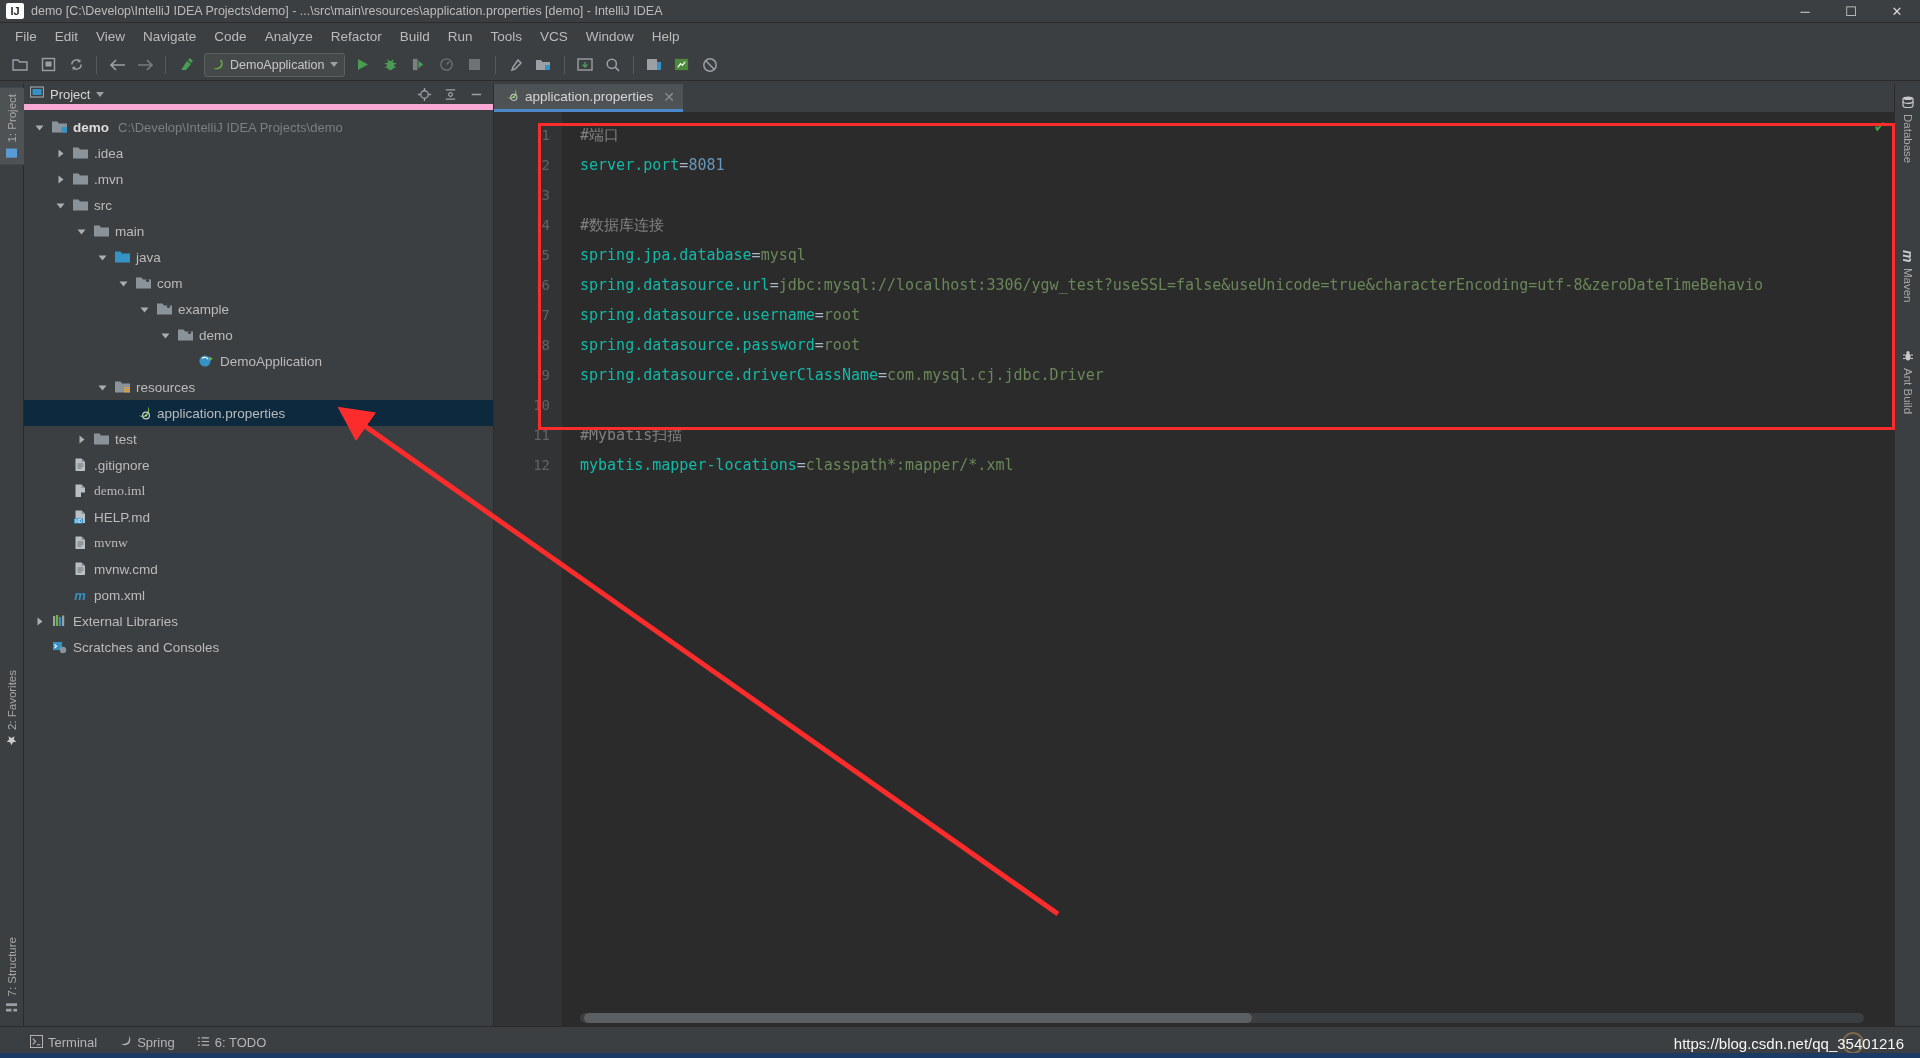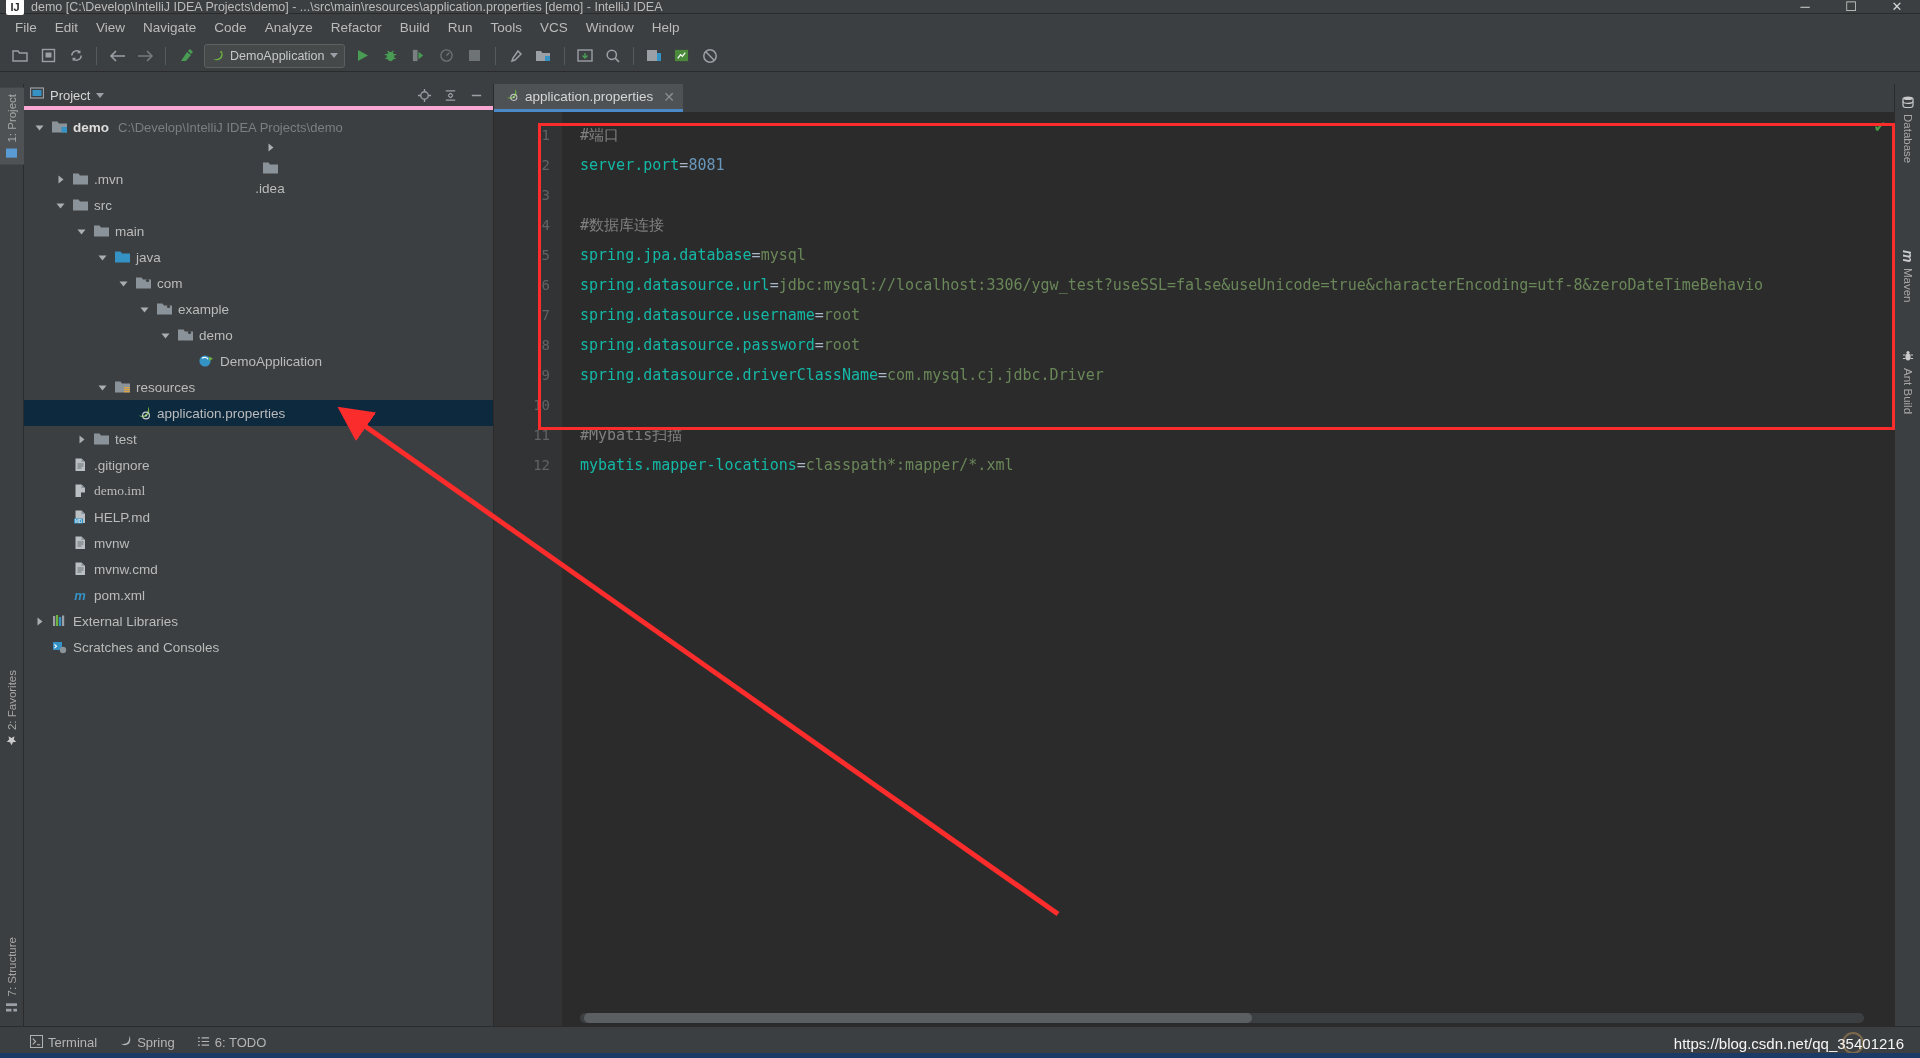--- a/index.html
+++ b/index.html
@@ -6,21 +6,21 @@
   html, body {
     width: 1920px; height: 1058px;
     background: #3c3f41;
     font-family: "Liberation Sans", sans-serif;
     overflow: hidden;
   }
   #app { position: relative; width: 1920px; height: 1058px; }
 
   
   .titlebar {
-    height: 14px; background: #3c3f41; display: flex; align-items: center;
+    height: 23px; background: #3c3f41; display: flex; align-items: center;
     border-bottom: 1px solid #2b2b2b;
   }
   .tb-logo {
     width: 18px; height: 16px; margin: 0 7px 0 6px; background: #ffffff;
     color: #2b2b2b; font-size: 11px; font-weight: bold; text-align: center;
     line-height: 16px; border-radius: 2px; flex: none;
   }
   .tb-title { color: #bbbbbb; font-size: 12.5px; white-space: nowrap; }
   .tb-win { margin-left: auto; display: flex; height: 26px; }
   .tb-btn {
@@ -79,21 +79,21 @@
     display: flex; align-items: center; gap: 6px; padding: 6px 0; white-space: nowrap;
   }
 
   
   .project {
     width: 470px; background: #3c3f41; display: flex; flex-direction: column;
     border-right: 1px solid #2b2b2b; flex: none;
   }
   .ph {
     height: 26px; display: flex; align-items: center; padding: 0 6px; gap: 6px;
-    border-bottom: 4px solid #f9a8d4;
+    border-bottom: 6px solid #f9a8d4;
   }
   .ph-title { color: #d6d6d6; font-size: 13px; }
   .ph-acts { margin-left: auto; display: flex; gap: 4px; align-items: center; }
   .ph-act { width: 22px; height: 20px; display: flex; align-items: center; justify-content: center; }
   .tree { flex: 1; overflow: hidden; padding-top: 4px; position: relative; }
   .row {
     height: 26px; display: flex; align-items: center; gap: 5px;
     padding-right: 6px; white-space: nowrap; font-size: 13.5px; color: #bbbbbb;
   }
   .row.sel { background: #0d293e; }
@@ -380,21 +380,21 @@
             </span>
             <span class="ico">
               <svg width="17" height="16" viewBox="0 0 17 16">
                 <path d="M1 2.5h5.5L8 4.5h8v9H1z" fill="#8a9399"></path>
                 <rect x="10.5" y="8" width="5.5" height="5.5" fill="#3592c4"></rect>
               </svg>
             </span>
             <span class="lbl">demo</span>
             <span class="sub">C:\Develop\IntelliJ IDEA Projects\demo</span>
           </div>
-          <div class="row" style="padding-left: 29px; flex-direction: column;">
+          <div class="row" style="padding-left: 29px;">
             <span class="arrow">
               <svg width="11" height="11" viewBox="0 0 11 11">
                 <path d="M3.5 1.5v8L8.5 5.5z" fill="#a9aeb0"></path>
               </svg>
             </span>
             <span class="ico">
               <svg width="17" height="16" viewBox="0 0 17 16">
                 <path d="M1 2.5h5.5L8 4.5h8v9H1z" fill="#8a9399"></path>
               </svg>
             </span>
@@ -572,21 +572,21 @@
             <span class="ico">
               <svg width="17" height="16" viewBox="0 0 17 16">
                 <path d="M3.5 1.5h6l3.5 3.5v9h-9.5z" fill="#b9bfc2"></path>
                 <path d="M9.5 1.5v3.5H13" fill="#8a9399"></path>
                 <rect x="2" y="9.5" width="9" height="5" fill="#3592c4"></rect>
                 <text x="6.5" y="13.6" font-size="4.6" fill="#fff" text-anchor="middle" font-family="Liberation Sans">MD</text>
               </svg>
             </span>
             <span class="lbl">HELP.md</span>
           </div>
-          <div class="row" style="padding-left: 29px;">
+          <div class="row" style="padding-left: 29px; font-family: Liberation Serif, serif;">
             <span class="arrow none"></span>
             <span class="ico">
               <svg width="17" height="16" viewBox="0 0 17 16">
                 <path d="M3.5 1.5h6l3.5 3.5v9h-9.5z" fill="#b9bfc2"></path>
                 <path d="M9.5 1.5v3.5H13" fill="#8a9399"></path>
                 <path d="M5.5 7h6M5.5 9h6M5.5 11h4" stroke="#6a7073" stroke-width="1"></path>
               </svg>
             </span>
             <span class="lbl">mvnw</span>
           </div>

